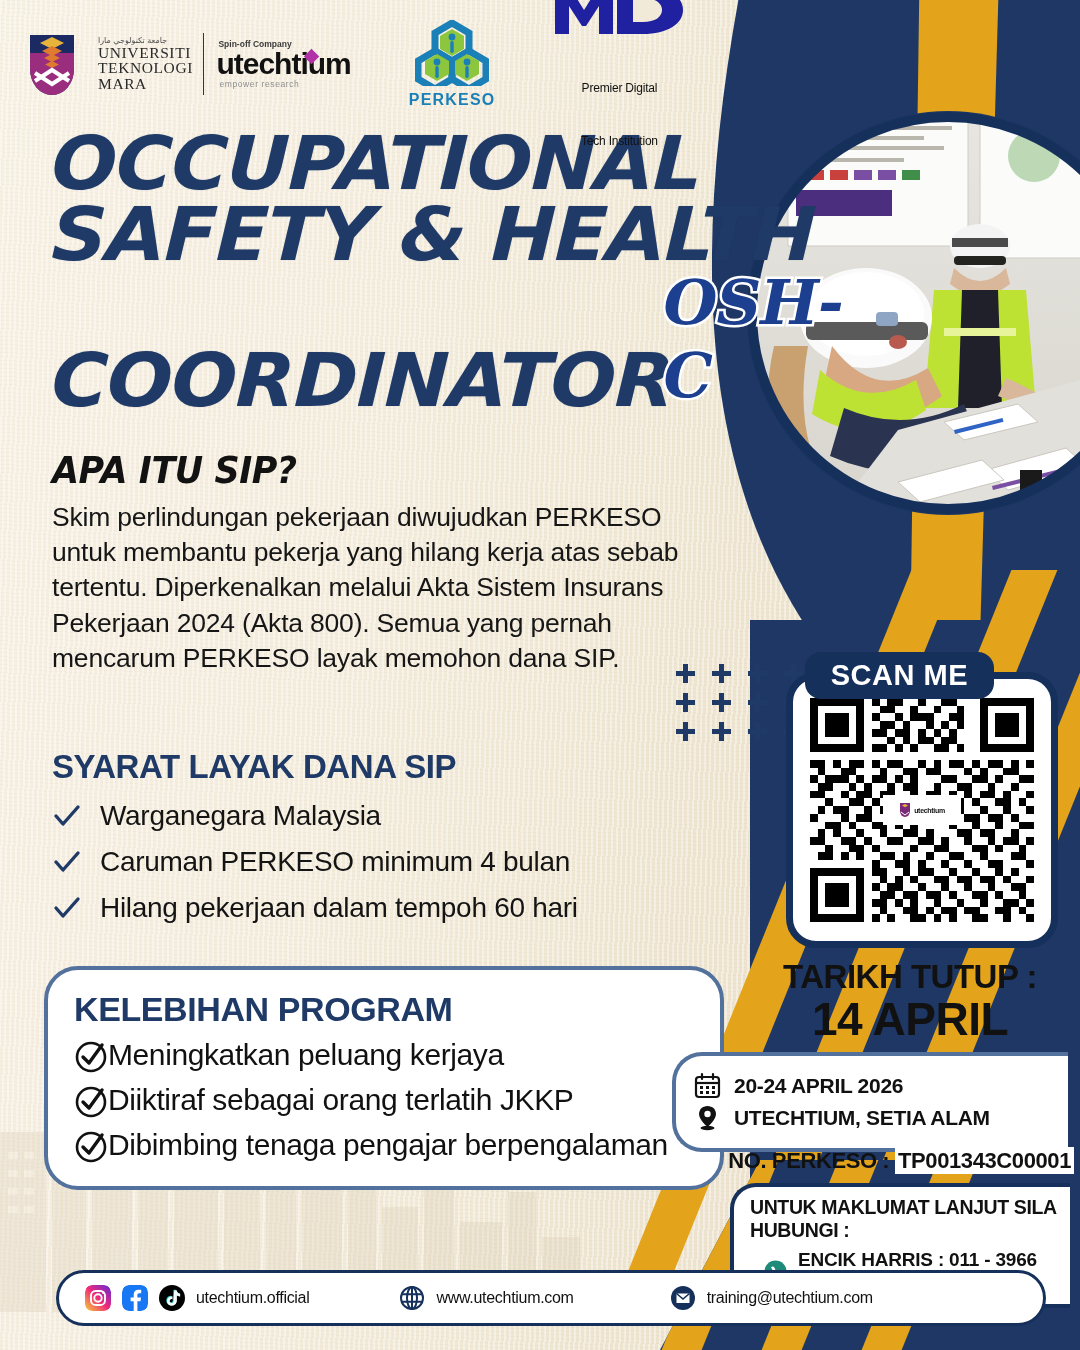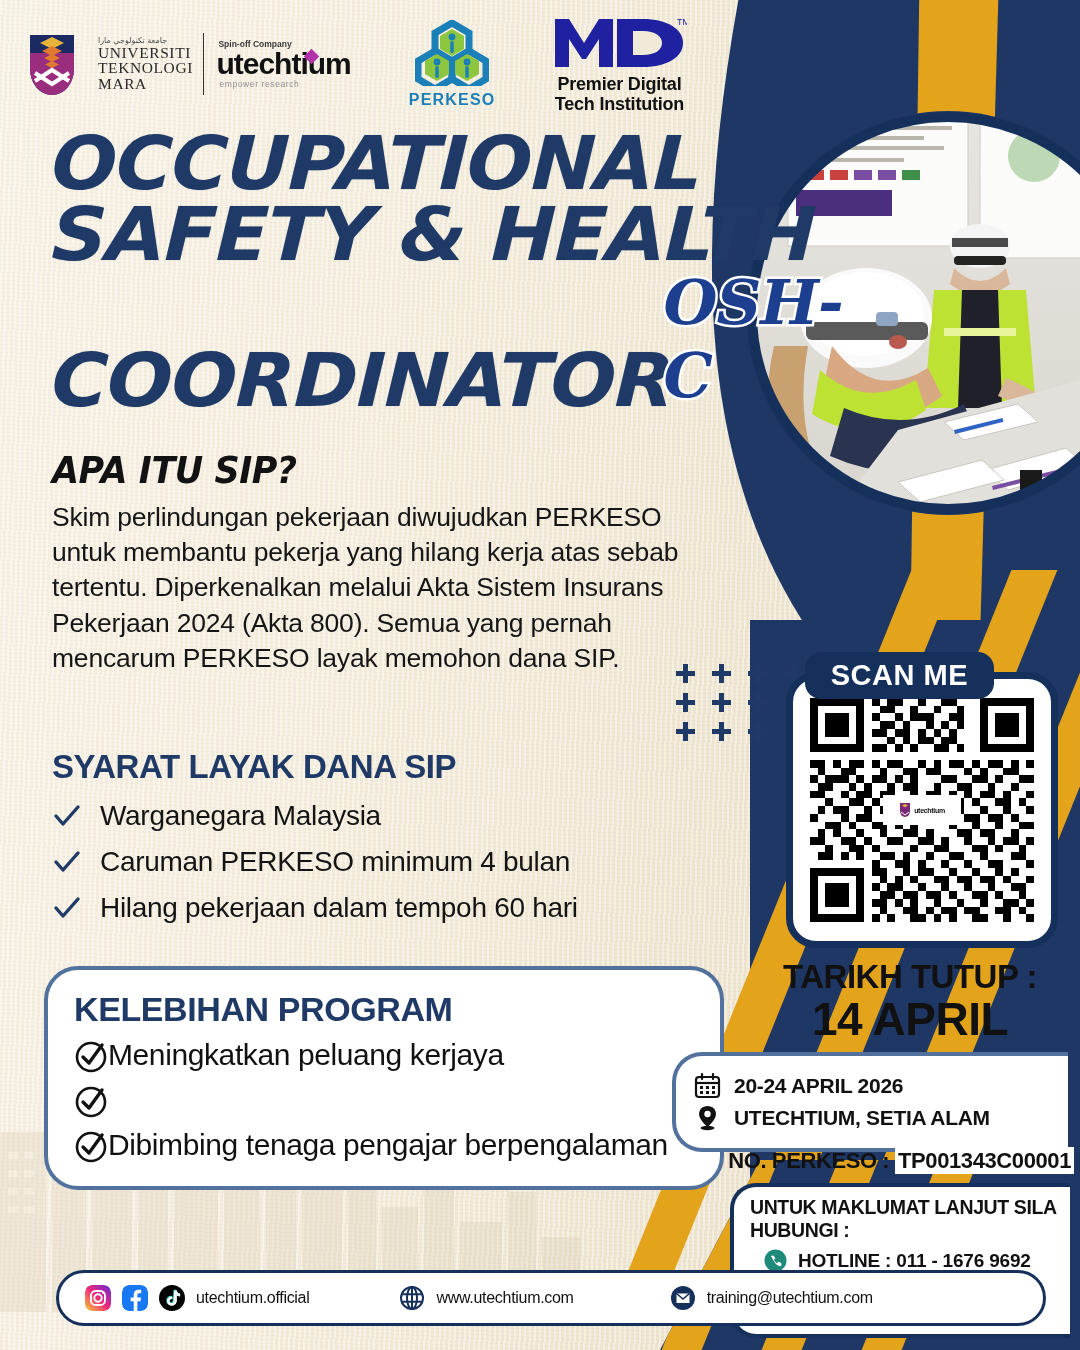--- a/index.html
+++ b/index.html
@@ -79,21 +79,21 @@
   .logo-ut { position:relative; }
   .spinoff { font-size:8.5px; font-weight:700; color:#3a3a3a; margin-left:2px; }
   .ut-word { font-size:30px; font-weight:700; letter-spacing:-1px; color:#111; line-height:1; }
   .ut-sub { font-size:8.5px; color:#8e8e8e; letter-spacing:.6px; margin-left:3px; }
   .ut-diamond { position:absolute; right:34px; top:12px; width:11px; height:11px; background:#b233a8; transform:rotate(45deg); }
 
   .logo-perkeso { margin-left:58px; text-align:center; }
   .perkeso-txt { font-size:16px; font-weight:800; color:#1b7fb8; letter-spacing:1.2px; margin-top:1px; }
 
   .logo-md { margin-left:56px; text-align:center; }
-  .md-sub { font-size:18px; font-weight:700; color:#111; line-height:1.1; letter-spacing:-.2px; }
+  .md-sub { font-size:12px; font-weight:400; color:#111; line-height:1.1; letter-spacing:-.2px;margin-top:40px; }
 
   
   .title-wrap { position:absolute; top:128px; left:52px; width:740px; z-index:18; }
   .t-line {
     font-family:"DejaVu Sans", sans-serif;
     font-weight:700; font-style:italic;
     color:#1f3a66;
     font-size:74px; line-height:.96;
     letter-spacing:-1px;
     transform:scaleX(1.04) skewX(-2deg);
@@ -502,20 +502,21 @@
         <circle cx="17" cy="17" r="14" fill="none" stroke="#111" stroke-width="2.6"></circle>
         <path d="M9 17 L15 23 L28 5" fill="none" stroke="#111" stroke-width="3.4" stroke-linecap="round" stroke-linejoin="round"></path>
       </svg>
       <div class="tx">Meningkatkan peluang kerjaya</div>
     </div>
     <div class="kel-row">
       <svg class="tickc" viewBox="0 0 34 34">
         <circle cx="17" cy="17" r="14" fill="none" stroke="#111" stroke-width="2.6"></circle>
         <path d="M9 17 L15 23 L28 5" fill="none" stroke="#111" stroke-width="3.4" stroke-linecap="round" stroke-linejoin="round"></path>
       </svg>
+      <div class="tx">Diiktiraf sebagai orang terlatih JKKP</div>
     </div>
     <div class="kel-row">
       <svg class="tickc" viewBox="0 0 34 34">
         <circle cx="17" cy="17" r="14" fill="none" stroke="#111" stroke-width="2.6"></circle>
         <path d="M9 17 L15 23 L28 5" fill="none" stroke="#111" stroke-width="3.4" stroke-linecap="round" stroke-linejoin="round"></path>
       </svg>
       <div class="tx">Dibimbing tenaga pengajar berpengalaman</div>
     </div>
   </div>
 
@@ -799,27 +800,20 @@
     <span>NO. PERKESO : </span><span class="hl">TP001343C00001</span>
   </div>
 
   <div class="cc">
     <div class="cc-h">UNTUK MAKLUMAT LANJUT SILA HUBUNGI :</div>
     <div class="cc-row">
       <svg class="phone" viewBox="0 0 23 23">
         <circle cx="11.5" cy="11.5" r="11" fill="#1d8a7a"></circle>
         <path d="M7 7 q2 -1 3 0 l1.4 2.4 -1.6 1.4 q1.2 2.4 3.4 3.4 l1.4 -1.6 2.4 1.4 q1 1 0 3 -4.6 1.4 -10 -10 Z" fill="#fff"></path>
       </svg>
-      <div class="tx">HOTLINE : 011 - 1676 9692</div>
-    </div>
-    <div class="cc-row">
-      <svg class="phone" viewBox="0 0 23 23">
-        <circle cx="11.5" cy="11.5" r="11" fill="#1d8a7a"></circle>
-        <path d="M7 7 q2 -1 3 0 l1.4 2.4 -1.6 1.4 q1.2 2.4 3.4 3.4 l1.4 -1.6 2.4 1.4 q1 1 0 3 -4.6 1.4 -10 -10 Z" fill="#fff"></path>
-      </svg>
       <div class="tx">ENCIK HARRIS : 011 - 3966 9761</div>
     </div>
   </div>
 
   <div class="footer">
 
     <div class="f-seg f1">
       <svg class="sm" viewBox="0 0 26 26">
         <defs>
             <linearGradient id="ig" x1="0" y1="1" x2="1" y2="0">

